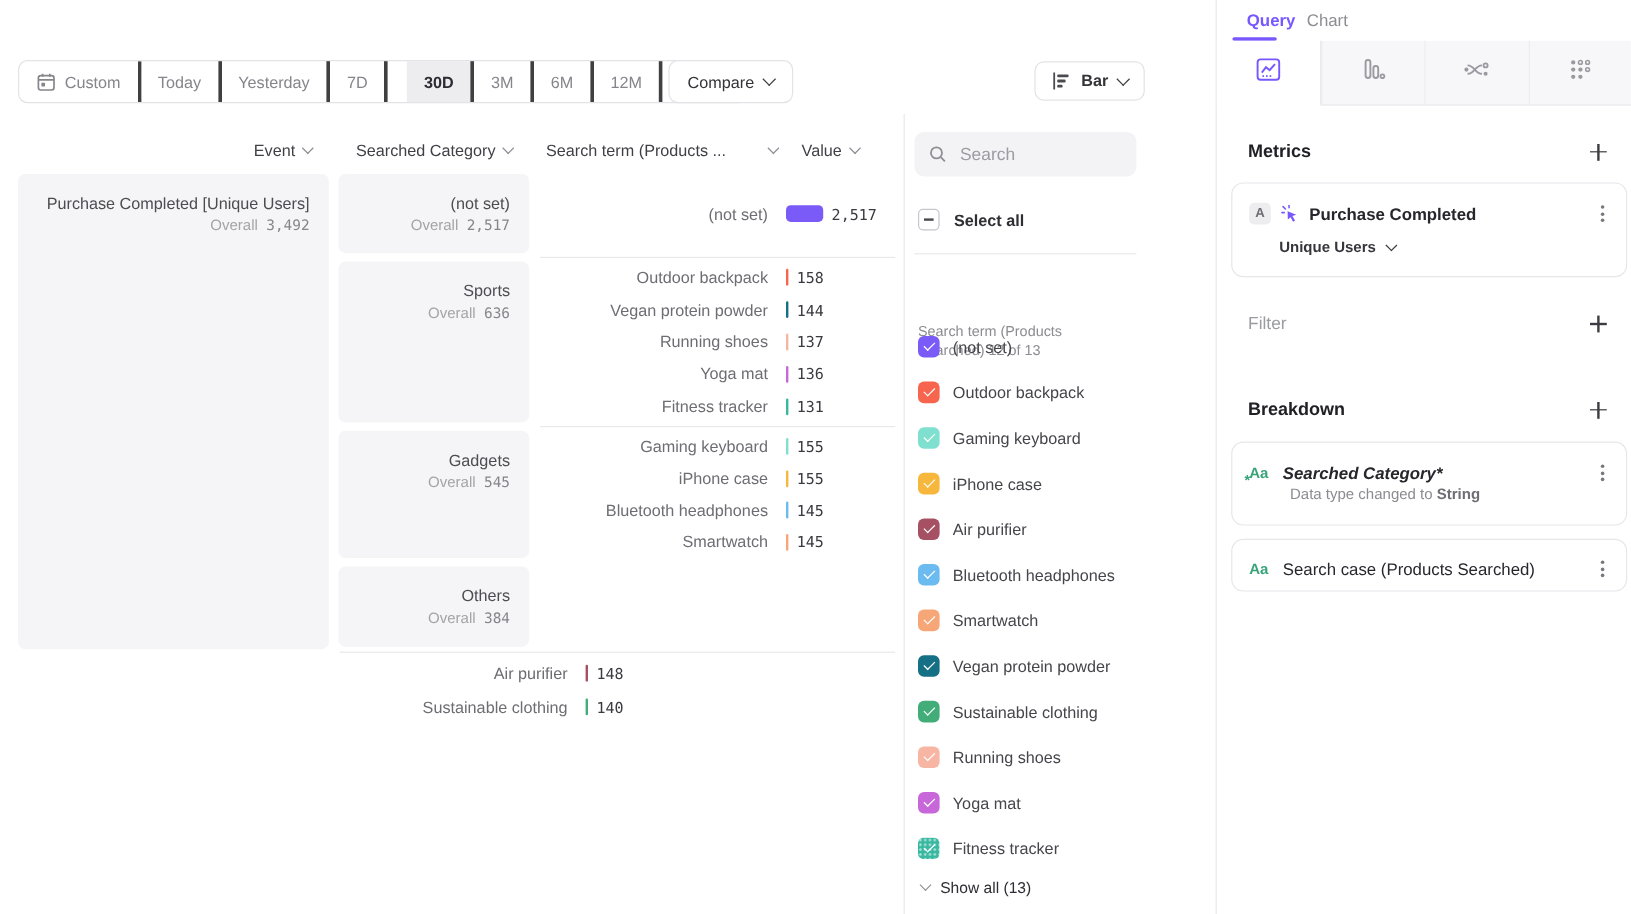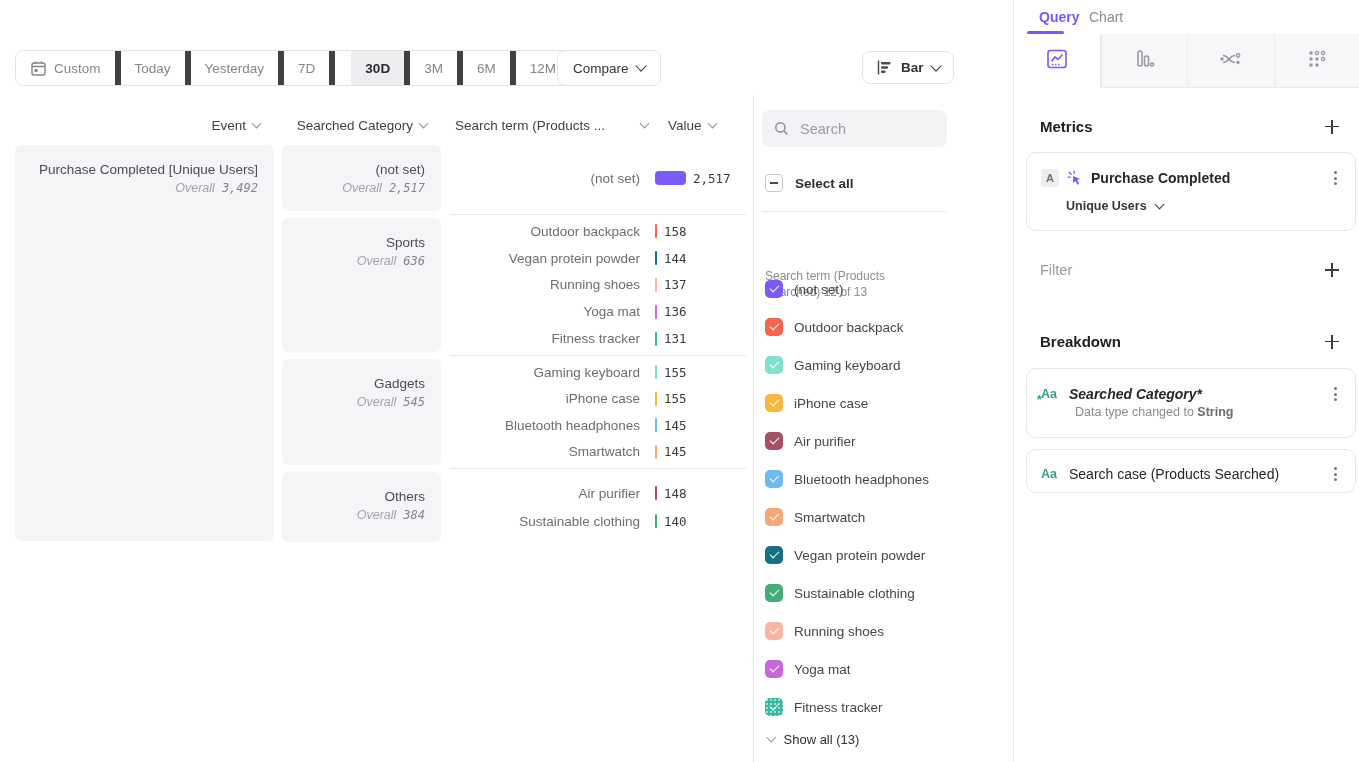--- a/index.html
+++ b/index.html
@@ -5,21 +5,21 @@
   html,body{margin:0;padding:0;}
   body{width:1359px;height:762px;overflow:hidden;background:#fff;
        font-family:"Liberation Sans","DejaVu Sans",sans-serif;color:#3a3a40;}
   .app{position:relative;width:1359px;height:762px;}
   .mono{font-family:"DejaVu Sans Mono","Liberation Mono",monospace;}
 
   
   .seg-control{position:absolute;left:15px;top:50px;height:36px;display:flex;align-items:stretch;
     border:1px solid #e3e3e7;border-radius:8px;background:#fff;box-sizing:border-box;}
   .seg{display:flex;align-items:center;gap:7px;padding:0 14px;font-size:13.5px;color:#85858c;
-    border-right:6px solid #404040;cursor:pointer;white-space:nowrap;}
+    border-right:3px solid #404040;cursor:pointer;white-space:nowrap;}
   .seg:last-child{border-right:none;border-radius:0 7px 7px 0;}
   .seg:first-child{border-radius:7px 0 0 7px;}
   .seg.active{background:#ededf0;color:#2c2c32;font-weight:bold;margin-left:16px;}
   .btn{position:absolute;height:36px;display:flex;align-items:center;gap:8px;padding:0 15px;
     border:1px solid #e3e3e7;border-radius:8px;background:#fff;font-size:13.5px;color:#333338;
     box-sizing:border-box;cursor:pointer;white-space:nowrap;}
   .chev{display:inline-block;width:7px;height:7px;border-right:1.5px solid #8f8f96;
     border-bottom:1.5px solid #8f8f96;transform:rotate(45deg);margin-top:-4px;}
   .chev.dark{border-color:#3c3c42;}
 
@@ -29,21 +29,21 @@
   .hdr .chev{width:6px;height:6px;}
   .hdr-event{left:15px;width:245px;justify-content:flex-end;}
   .hdr-cat{left:282px;width:145px;justify-content:flex-end;}
   .hdr-term{left:455px;gap:36px;}
   .hdr-value{left:668px;}
 
   
   .event-card{position:absolute;left:15px;top:145px;width:259px;height:396px;background:#f5f5f7;
     border-radius:6px;box-sizing:border-box;padding:17px 16px;text-align:right;cursor:pointer;}
   .card-name{font-size:13.5px;color:#4c4c52;margin-bottom:4px;}
-  .overall-line{display:flex;justify-content:flex-end;align-items:baseline;gap:7px;font-size:12.5px;font-style:italic;}
+  .overall-line{display:flex;justify-content:flex-end;align-items:baseline;gap:7px;font-size:12.5px;}
   .ov-label{color:#a3a3a9;}
   .ov-val{color:#85858c;font-size:12px;}
   .groups{position:absolute;left:282px;top:145px;width:464px;}
   .group{display:flex;gap:8px;}
   .group + .group{margin-top:7px;}
   .cat-card{flex:none;width:159px;background:#f5f5f7;border-radius:6px;box-sizing:border-box;
     padding:17px 16px;text-align:right;cursor:pointer;}
   .rows{flex:1;position:relative;display:flex;flex-direction:column;justify-content:center;}
   .group + .group .rows:before{content:"";position:absolute;left:1px;right:0;top:-4px;height:1px;background:#e9e9ed;}
   .trow{display:flex;align-items:center;}
@@ -299,21 +299,21 @@
   <div class="trow" style="height: 26.5px;">
     <div class="term">Smartwatch</div>
     <div class="viz">
       <div class="bar" style="width: 2px; border-radius: 1.5px; background: rgb(247, 166, 119);"></div>
       <div class="val mono">145</div>
     </div>
   </div>
 </div>
   </div>
 
-  <div class="group" style="height: 70px;">
+  <div class="group" style="height: 70px; flex-direction: column;">
     <div class="cat-card">
       <div class="card-name cat-name">Others</div>
       <div class="overall-line">
         <span class="ov-label">Overall</span>
         <span class="ov-val mono">384</span>
       </div>
     </div>
     <div class="rows">
   <div class="trow" style="height: 28px;">
     <div class="term">Air purifier</div>

